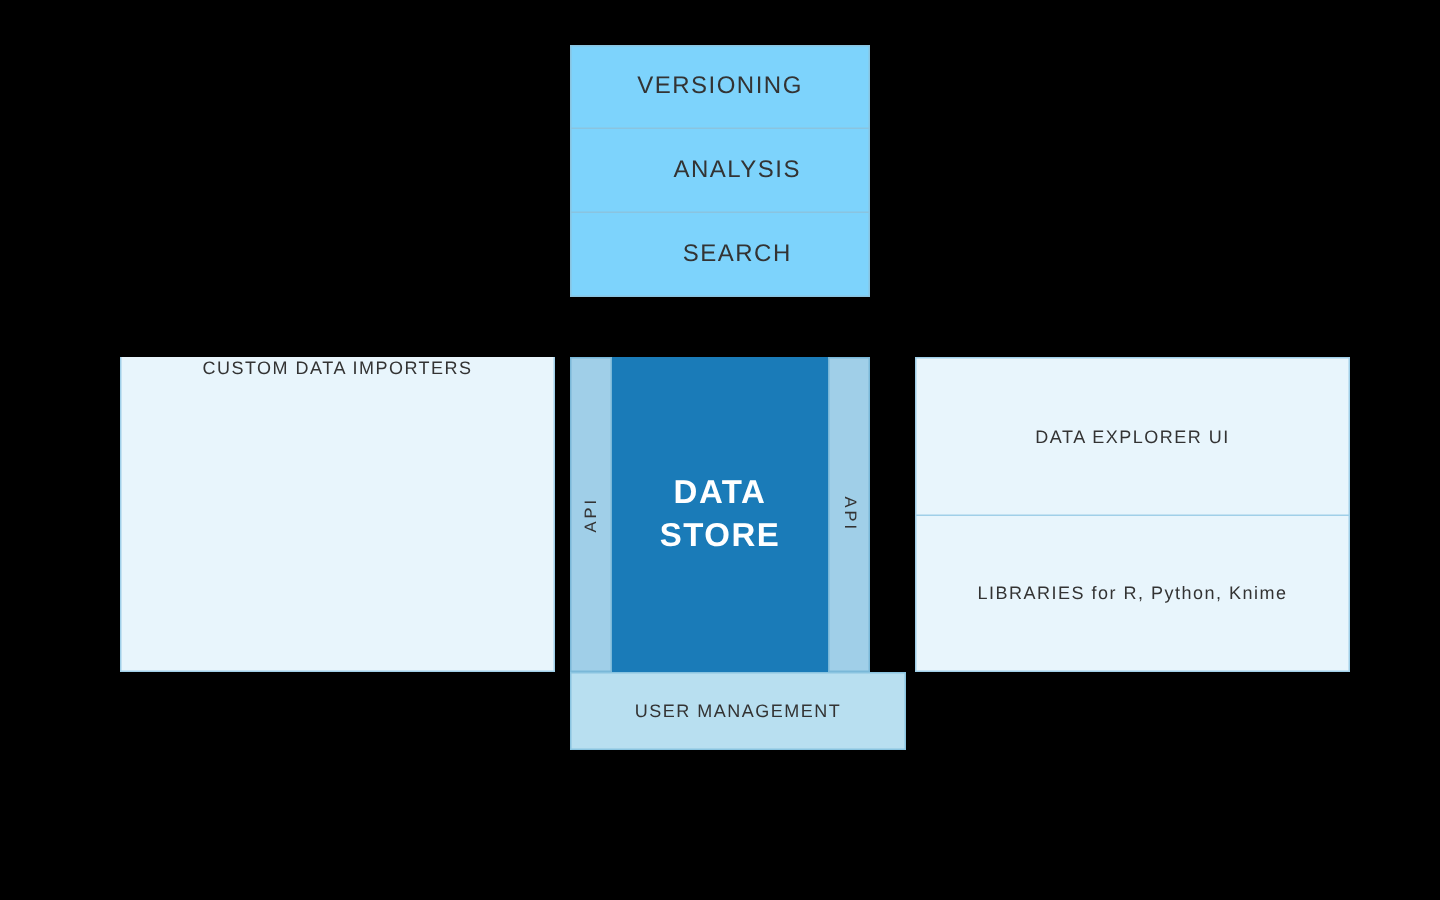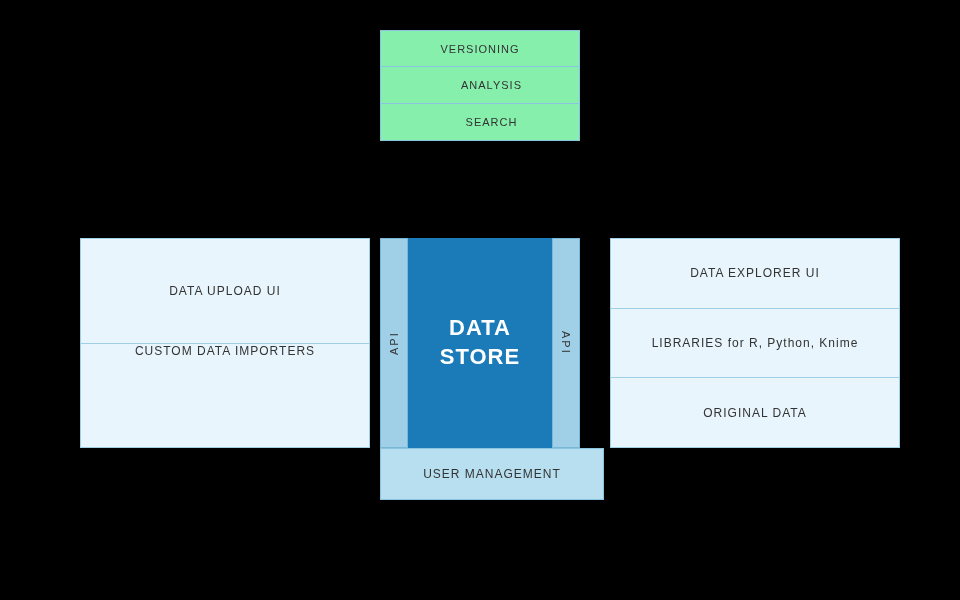--- a/index.html
+++ b/index.html
@@ -27,28 +27,28 @@
       flex-direction: column;
       align-items: center;
       width: 200px;
       position: absolute;
       left: 330px;
       top: 0;
     }
 
     .top-box {
       width: 200px;
-      background: #86efac;
+      background: #7dd3fc;
       border: 1px solid #8ac4e0;
       display: flex;
       align-items: center;
       justify-content: center;
       text-align: center;
-      height: 37px;
-      font-size: 11px;
+      height: 56px;
+      font-size: 16px;
       letter-spacing: 1px;
       color: #333;
     }
     .top-box + .top-box {
       border-top: none;
       padding-left: 23px;
     }
 
     
     .main-center {
@@ -197,23 +197,20 @@
     </div>
     <div class="top-box">
       <span>ANALYSIS</span>
     </div>
     <div class="top-box">
       <span>SEARCH</span>
     </div>
   </div>
 
   <div class="left-col">
-    <div class="left-top-box">
-      <span>DATA UPLOAD UI</span>
-    </div>
     <div class="left-bottom-box">
       <span>CUSTOM DATA IMPORTERS</span>
     </div>
   </div>
 
   <div class="main-center">
     <div class="api-label-left">
       <span>API</span>
     </div>
     <div class="data-store-box">
@@ -225,22 +222,19 @@
     </div>
   </div>
 
   <div class="right-col">
     <div class="right-box">
       <span>DATA EXPLORER UI</span>
     </div>
     <div class="right-box">
       <span>LIBRARIES for R, Python, Knime</span>
     </div>
-    <div class="right-box">
-      <span>ORIGINAL DATA</span>
-    </div>
   </div>
 
   <div class="bottom-box">
     <span>USER MANAGEMENT</span>
   </div>
 
 </div>
 
 </body></html>

